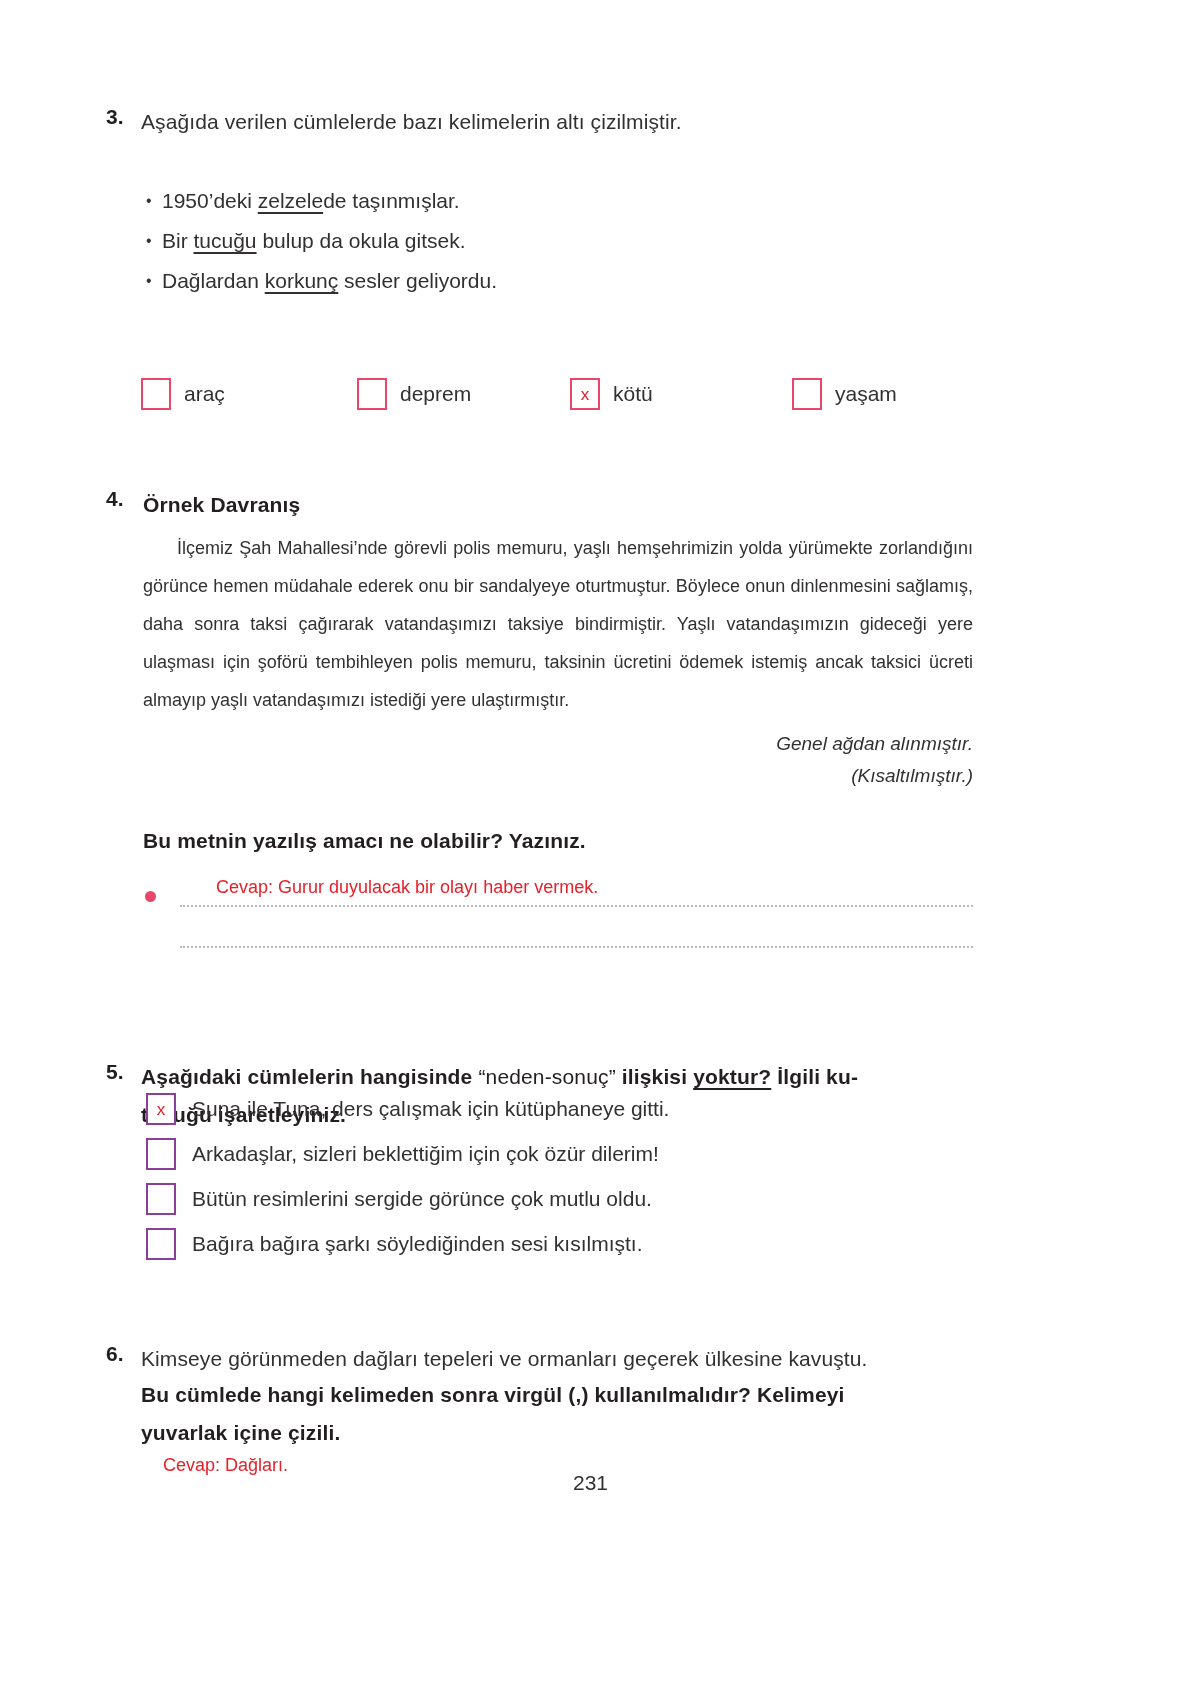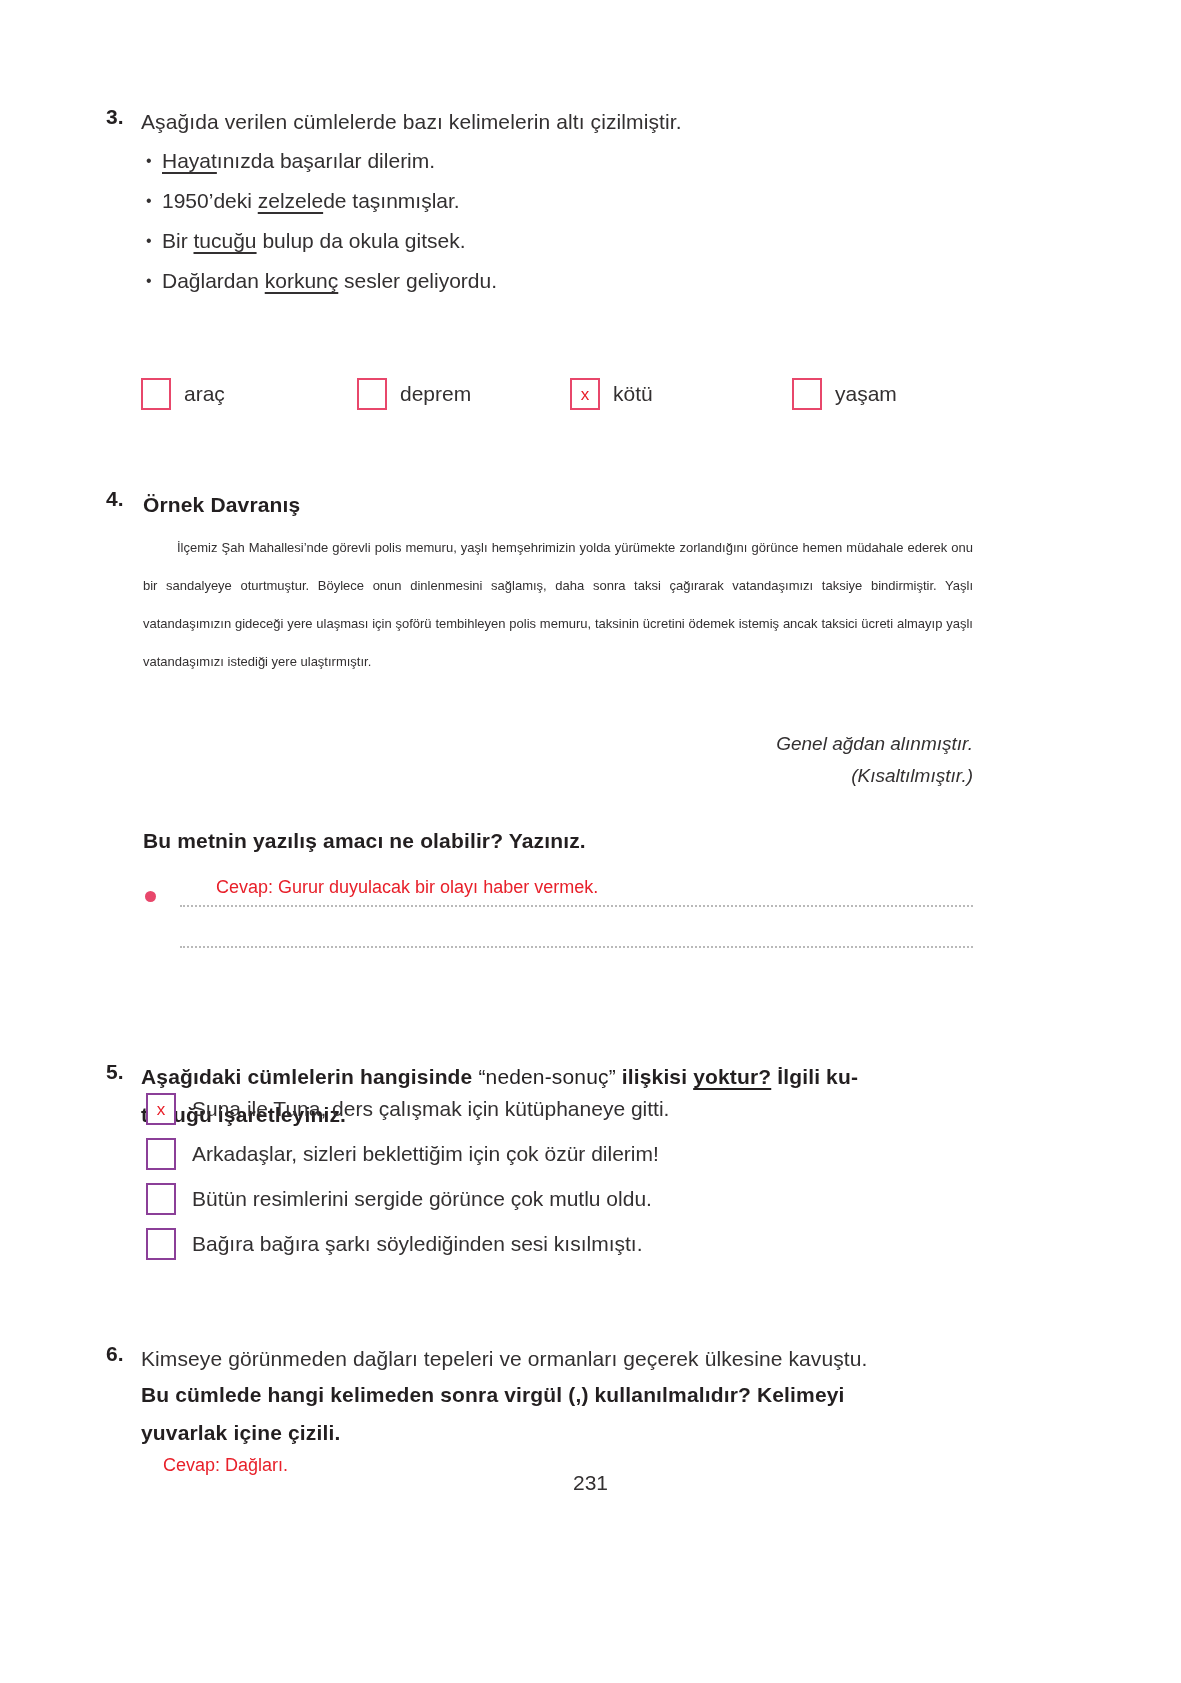--- a/index.html
+++ b/index.html
@@ -91,21 +91,21 @@
   .opt-label {
     font-size: 21px;
     color: #333031;
     margin-left: 13px;
     white-space: nowrap;
   }
 
   
   .para {
     position: absolute;
-    font-size: 13px;
+    font-size: 18px;
     line-height: 38px;
     color: #333031;
     text-align: justify;
   }
   .para p { margin: 0; }
   .indent { display: inline-block; width: 34px; }
 
   .attrib {
     position: absolute;
     font-style: italic;
@@ -157,23 +157,20 @@
   }
 </style>
 </head>
 <body>
 
 <div class="page">
 
   <div class="qnum" style="left:106px; top:105px;">3.</div>
   <div class="body-text" style="position:absolute; left:141px; top:103px; width:840px;">Aşağıda verilen cümlelerde bazı kelimelerin altı çizilmiştir.</div>
 
-  <div class="bullet-line" style="position:absolute; left:146px; top:141px;">
-    <span class="dot"></span><span class="u">Hayat</span><span>ınızda başarılar dilerim.</span>
-  </div>
   <div class="bullet-line" style="position:absolute; left:146px; top:181px;">
     <span class="dot"></span><span>1950’deki </span><span class="u">zelzele</span><span>de taşınmışlar.</span>
   </div>
   <div class="bullet-line" style="position:absolute; left:146px; top:221px;">
     <span class="dot"></span><span>Bir </span><span class="u">tucuğu</span><span> bulup da okula gitsek.</span>
   </div>
   <div class="bullet-line" style="position:absolute; left:146px; top:261px;">
     <span class="dot"></span><span>Dağlardan </span><span class="u">korkunç</span><span> sesler geliyordu.</span>
   </div>
 

